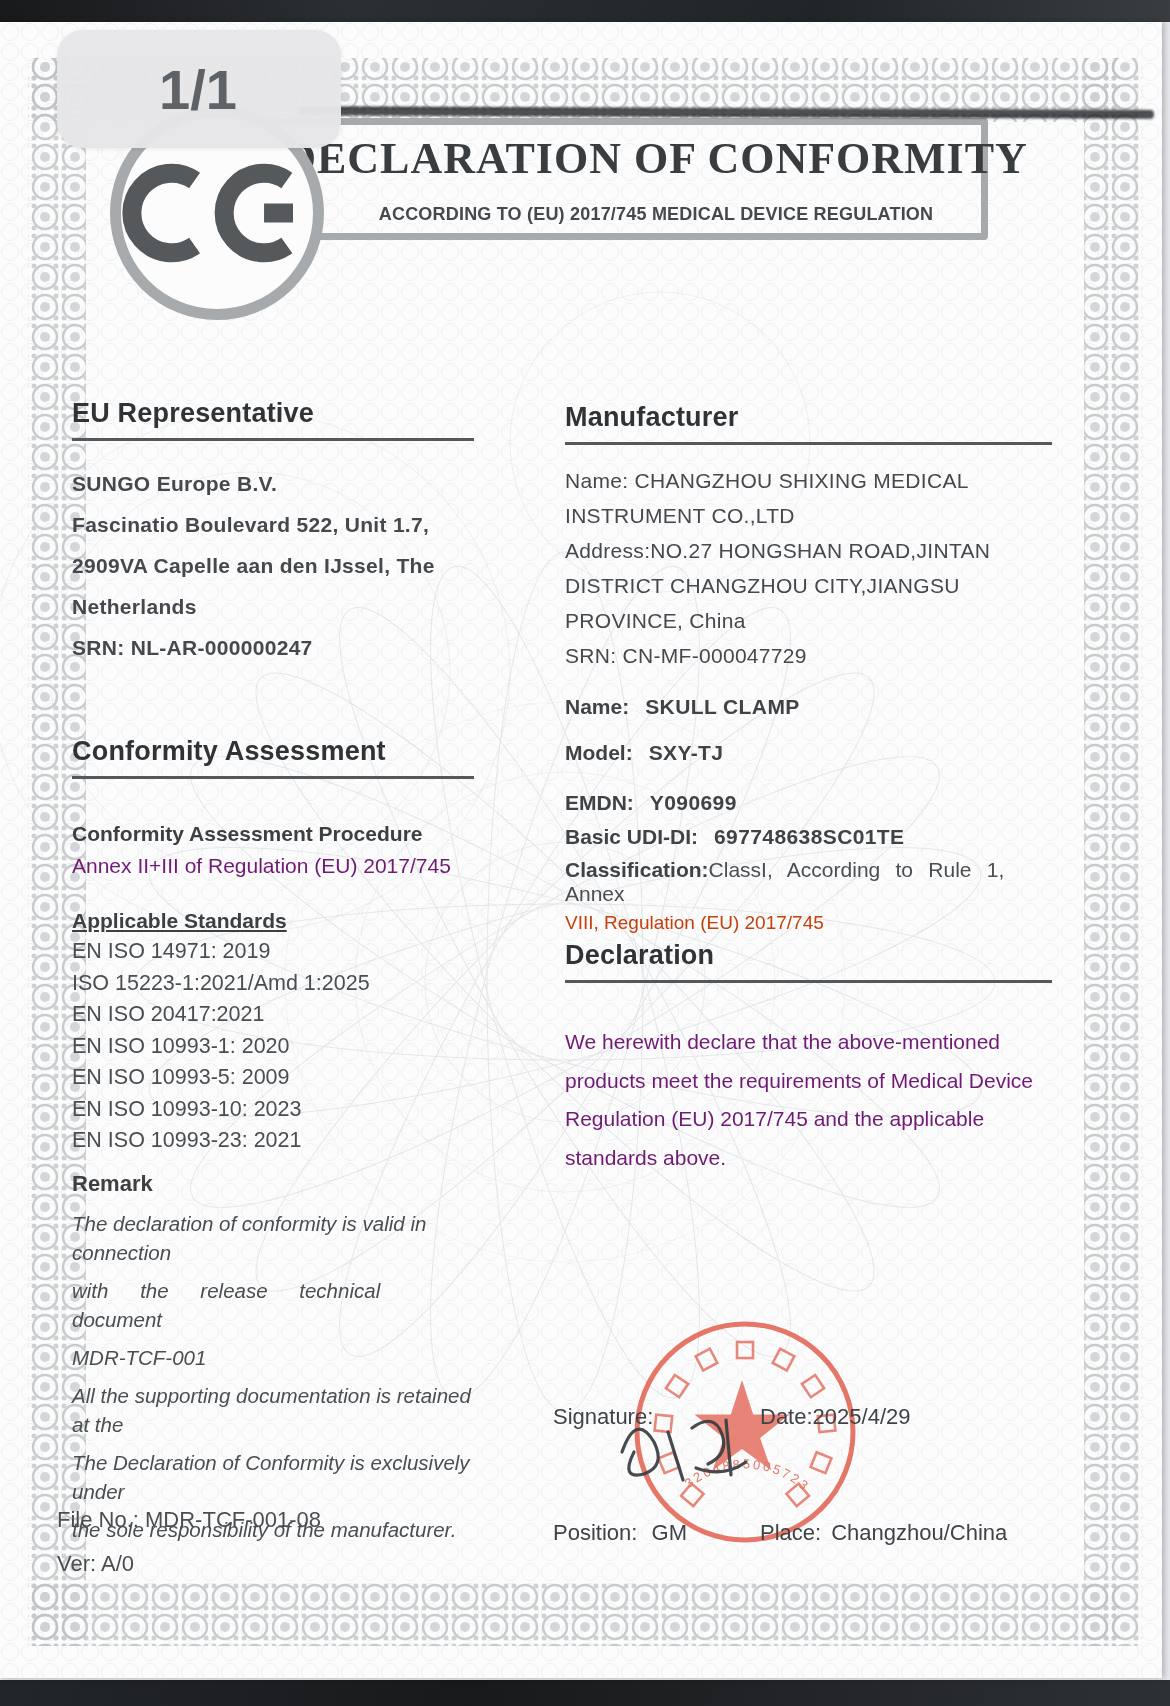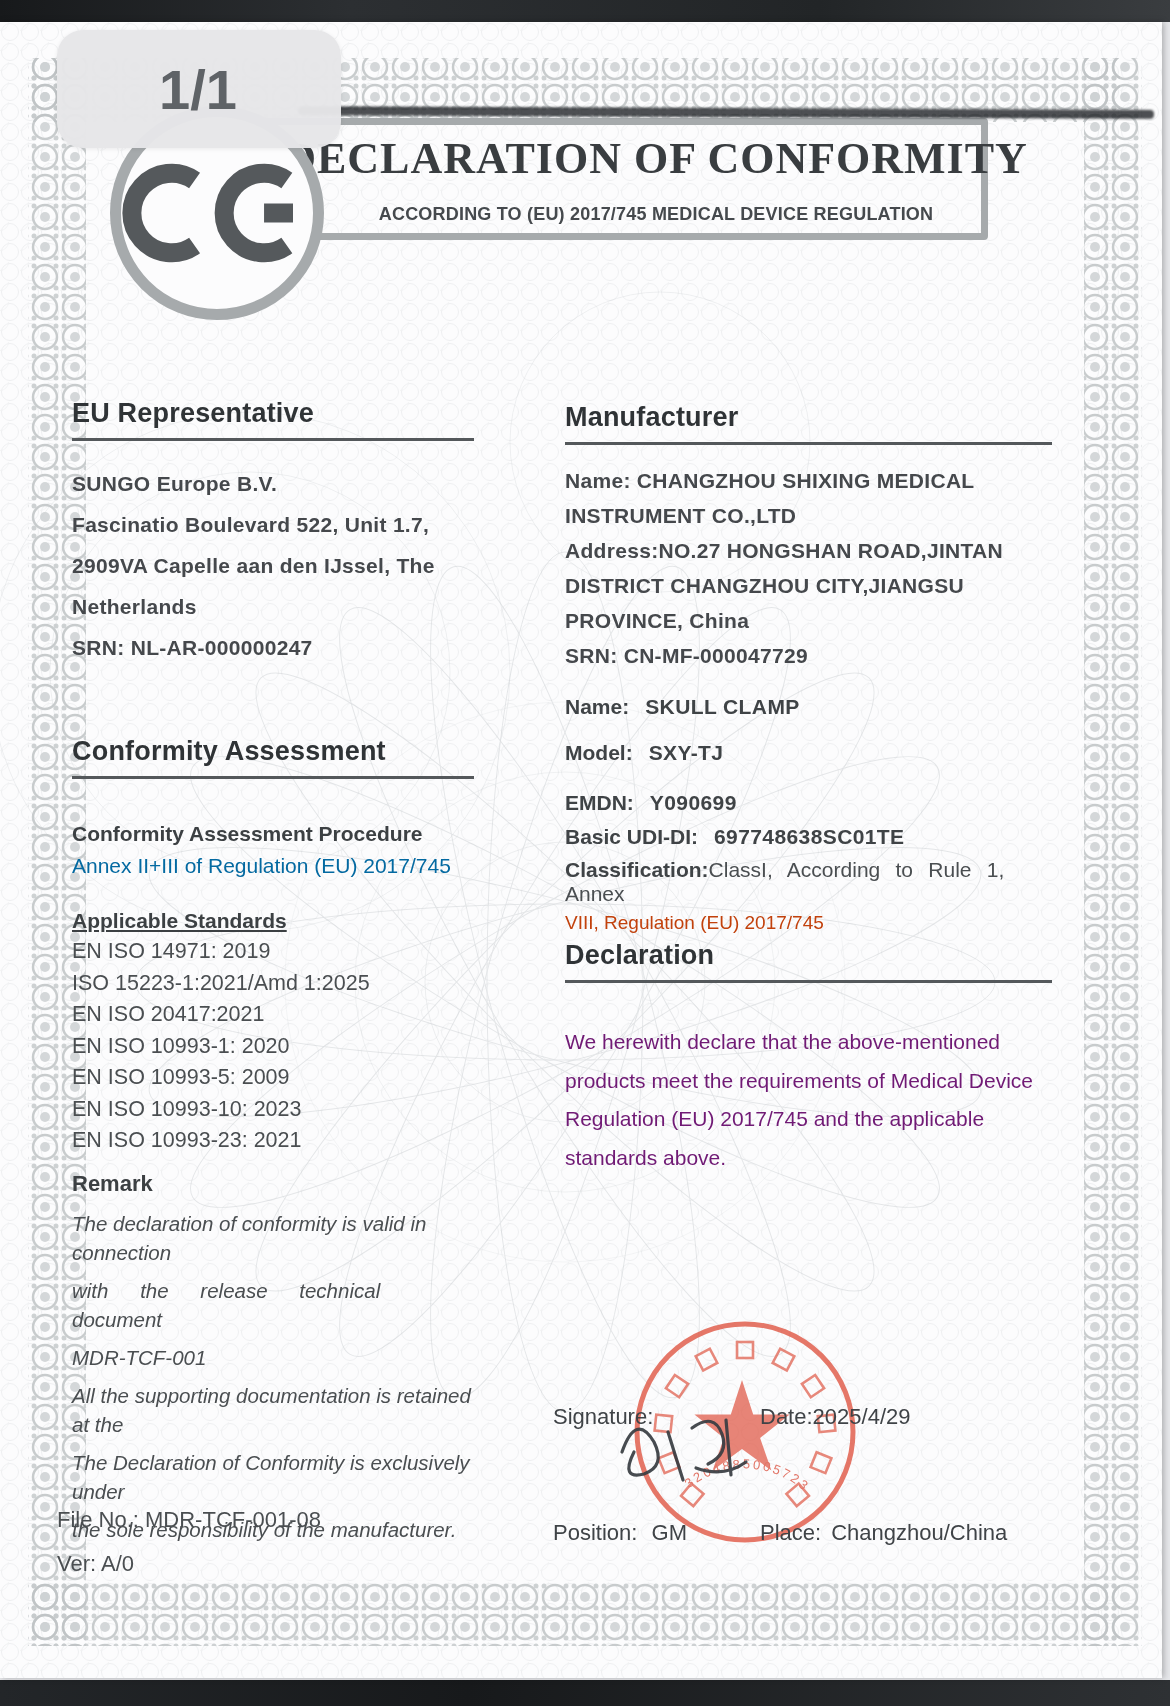--- a/index.html
+++ b/index.html
@@ -33,24 +33,24 @@
     background:#fcfcfd;z-index:6;box-sizing:border-box;display:flex;align-items:center;justify-content:center;}
   
   .col{z-index:2;}
   .col-left{left:72px;top:376px;width:402px;}
   .col-right{left:565px;top:380px;width:487px;}
   h2.section{font-size:27px;font-weight:700;color:#2f3336;padding:0 0 9px 0;margin:0;
     border-bottom:3px solid #54585b;letter-spacing:.2px;}
   .info-lines{margin-top:22px;}
   .info-lines div{font-size:21px;font-weight:700;color:#45484c;line-height:41px;letter-spacing:.3px;}
   .mfr-lines{margin-top:18px;}
-  .mfr-lines div{font-size:21px;font-weight:700;color:#45484c;line-height:35px;letter-spacing:.3px;}
+  .mfr-lines div{font-size:21px;font-weight:400;color:#45484c;line-height:35px;letter-spacing:.3px;}
   .sub-label{font-size:21px;font-weight:700;color:#3c4043;}
   .proc-label{margin-top:40px;line-height:30px;}
-  .proc-value{font-size:21px;color:#0369a1;line-height:34px;}
+  .proc-value{font-size:21px;color:#701a75;line-height:34px;}
   .std-label{margin-top:22px;line-height:31px;text-decoration:underline;}
   .standards div{font-size:21.5px;color:#4a4e51;line-height:31.5px;}
   .remark-label{margin-top:10px;font-size:22px;line-height:34px;}
   .remark{margin-top:8px;}
   .remark div{font-size:20.5px;font-style:italic;color:#4a4e51;line-height:29px;margin-bottom:9px;}
   .r-just{word-spacing:26px;}
   
   .prod{margin-top:22px;}
   .prow{font-size:21px;color:#3f4346;}
   .prow .lbl{font-weight:700;margin-right:16px;}

